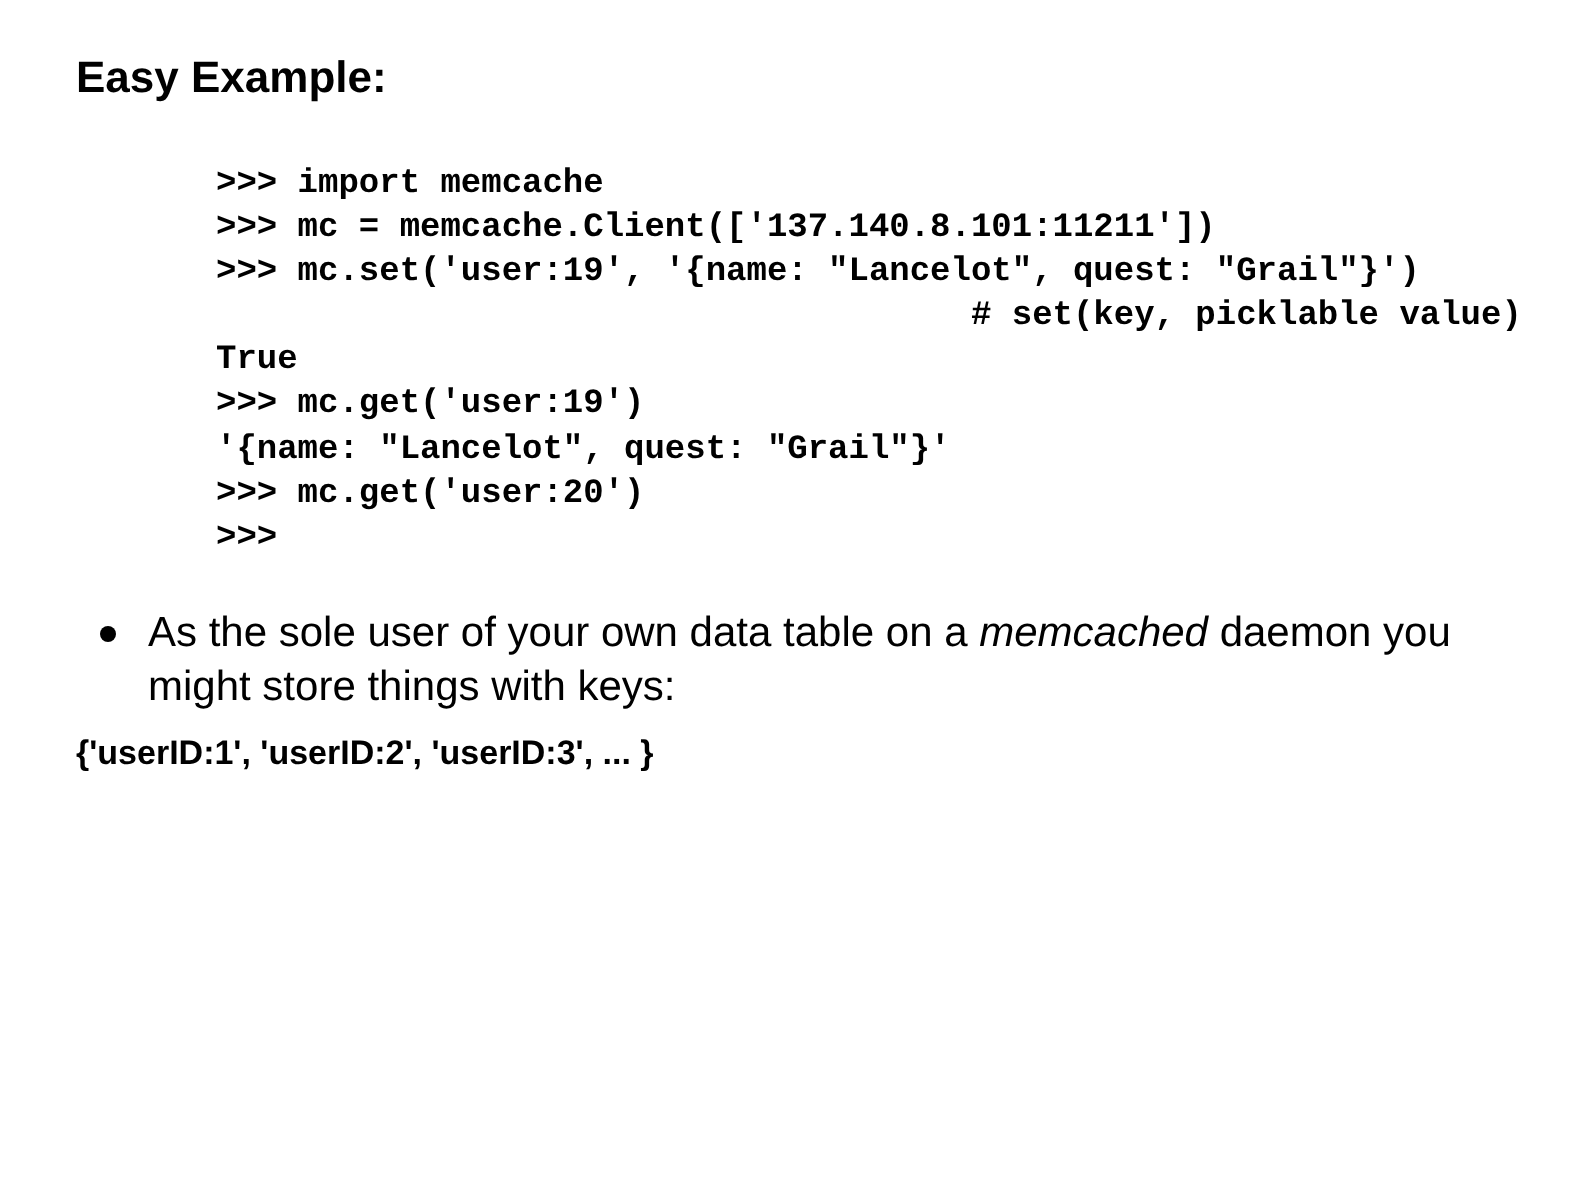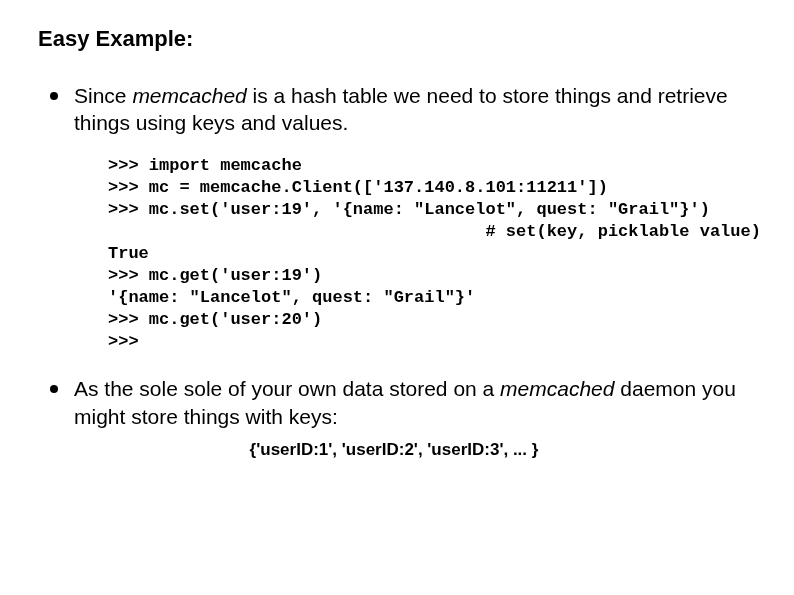--- a/index.html
+++ b/index.html
@@ -51,47 +51,42 @@
     font-size: 17px;
     font-weight: bold;
     line-height: 1.30;
     white-space: pre;
     margin: 18px 0 22px 70px;
   }
   .keys-line {
     font-family: Arial, Helvetica, sans-serif;
     font-size: 17px;
     font-weight: bold;
-    text-align: center;
+    text-align: left;
   }
 </style>
 </head>
 <body>
 
 <div class="slide">
 
   <div class="title">Easy Example:</div>
 
-  <ul class="top">
-    <li>
-      <span>Since </span><span class="em">memcached</span><span> is a hash table we need to store things and retrieve things using keys and values.</span>
-    </li>
-  </ul>
 
   <div class="code-block">&gt;&gt;&gt; import memcache
 &gt;&gt;&gt; mc = memcache.Client(['137.140.8.101:11211'])
 &gt;&gt;&gt; mc.set('user:19', '{name: "Lancelot", quest: "Grail"}')
                                      # set(key, picklable value)
 True
 &gt;&gt;&gt; mc.get('user:19')
 '{name: "Lancelot", quest: "Grail"}'
 &gt;&gt;&gt; mc.get('user:20')
 &gt;&gt;&gt;</div>
 
   <ul class="top">
     <li>
-      <span>As the sole sole of your own data stored on a </span><span class="em">memcached</span><span> daemon you might store things with keys:</span>
+      <span>As the sole user of your own data table on a </span><span class="em">memcached</span><span> daemon you might store things with keys:</span>
     </li>
   </ul>
 
   <div class="keys-line">{'userID:1', 'userID:2', 'userID:3', ... }</div>
 
 </div>
 
 </body></html>

